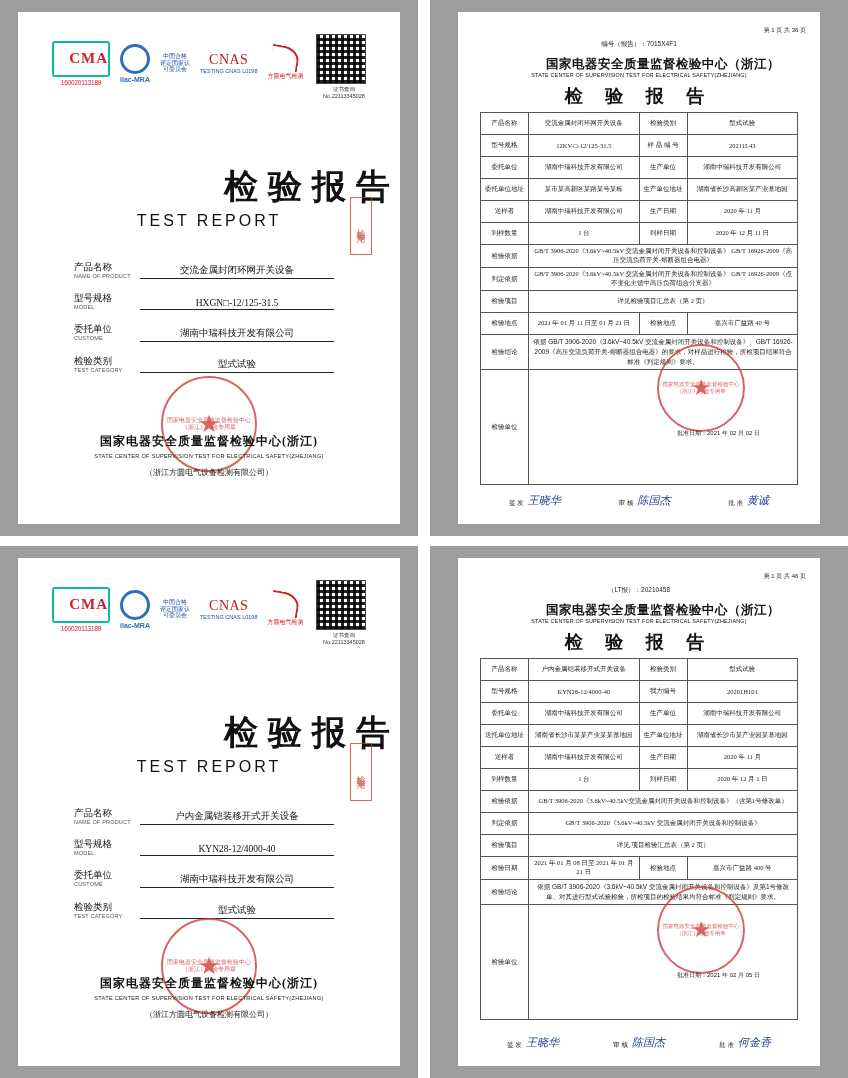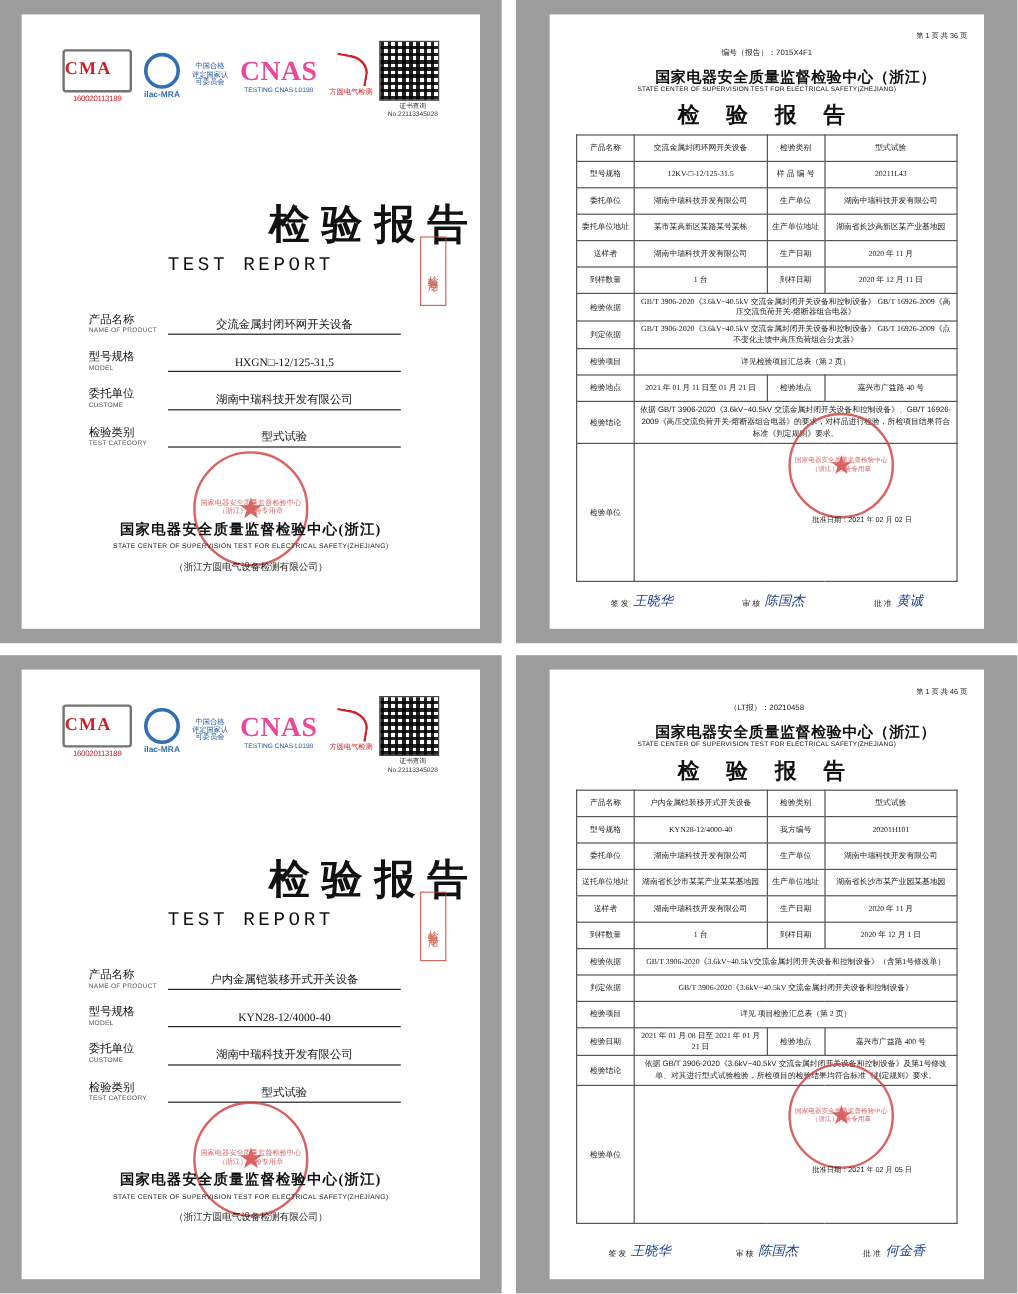--- a/index.html
+++ b/index.html
@@ -8,43 +8,43 @@
   .quad{position:absolute;background:#9d9d9d;padding:0;box-sizing:border-box;}
   .q-tl{left:0;top:0;width:418px;height:536px;}
   .q-tr{left:430px;top:0;width:418px;height:536px;}
   .q-bl{left:0;top:546px;width:418px;height:532px;}
   .q-br{left:430px;top:546px;width:418px;height:532px;}
   .page{position:absolute;background:#fff;box-sizing:border-box;}
   
   .cover{left:18px;top:12px;right:18px;bottom:12px;}
   .cover-inner{position:absolute;left:0;top:0;right:0;bottom:0;}
   .logos{position:absolute;left:34px;top:26px;width:300px;height:50px;display:flex;align-items:center;gap:10px;}
-  .cma{width:54px;height:32px;border:2px solid #737373;border-radius:3px;display:flex;align-items:center;justify-content:flex-start;}
+  .cma{width:54px;height:32px;border:2px solid #14b8a6;border-radius:3px;display:flex;align-items:center;justify-content:flex-end;}
   .cma span{color:#cf2027;font-weight:bold;font-size:15px;letter-spacing:1px;font-family:"Liberation Serif",serif;}
   .cma-wrap{display:flex;flex-direction:column;align-items:center;}
   .cma-num{color:#cf2027;font-size:6.5px;margin-top:2px;letter-spacing:-0.2px;}
   .ilac{display:flex;flex-direction:column;align-items:center;}
   .ilac-ring{width:30px;height:30px;border-radius:50%;border:3px solid #2f6fb5;box-sizing:border-box;}
   .ilac-txt{font-size:7px;color:#2f6fb5;font-weight:bold;margin-top:2px;}
   .cnas{display:flex;flex-direction:column;align-items:center;}
-  .cnas-t{font-size:23px;font-weight:bold;color:#ec4899;letter-spacing:0.5px;font-family:"Liberation Serif",serif;}
+  .cnas-t{font-size:14px;font-weight:normal;color:#b91c1c;letter-spacing:0.5px;font-family:"Liberation Serif",serif;}
   .cnas-s{font-size:5.5px;color:#1b4f9c;line-height:1.15;text-align:center;}
   .cnzh{display:flex;flex-direction:column;align-items:center;line-height:1.1;}
   .cnzh-b{font-size:6px;color:#1b4f9c;}
   .redmark{display:flex;flex-direction:column;align-items:center;color:#cf2027;}
   .swoosh{width:26px;height:22px;border:2px solid #cf2027;border-radius:0 60% 0 60%;border-left:none;border-bottom:none;transform:rotate(10deg);}
   .redmark-t{font-size:6px;margin-top:2px;white-space:nowrap;}
   .qr{position:absolute;right:28px;top:22px;width:56px;}
   .qr-box{width:48px;height:48px;border:1px solid #444;background:
      repeating-linear-gradient(0deg,#222 0 3px,#fff 3px 6px),
      repeating-linear-gradient(90deg,#222 0 3px,transparent 3px 6px);
      background-blend-mode:multiply;}
   .qr-cap{font-size:5.5px;text-align:center;margin-top:2px;color:#333;line-height:1.2;}
   .title-cn{position:absolute;left:0;right:0;top:152px;text-align:right;font-family:"Liberation Serif",serif;font-size:34px;font-weight:bold;letter-spacing:10px;color:#111;}
-  .title-en{position:absolute;left:0;right:0;top:200px;text-align:center;font-family:Liberation Mono, monospace;font-size:16px;letter-spacing:3px;color:#111;}
+  .title-en{position:absolute;left:0;right:0;top:200px;text-align:center;font-family:Liberation Sans, sans-serif;font-size:16px;letter-spacing:3px;color:#111;}
   .stamp-side{position:absolute;right:28px;top:185px;width:20px;height:56px;border:1px solid #c0392b;color:#c0392b;font-size:9px;writing-mode:vertical-rl;text-align:center;line-height:20px;letter-spacing:2px;opacity:.75;}
   .fields{position:absolute;left:56px;top:250px;width:260px;}
   .frow{display:flex;align-items:flex-end;margin-bottom:14px;}
   .flabel{width:66px;font-size:9.5px;line-height:1.15;}
   .flabel .en{font-size:5.5px;color:#555;display:block;letter-spacing:0.2px;}
   .fvalue{flex:1;border-bottom:1px solid #222;text-align:center;font-size:9.5px;padding-bottom:1px;font-family:"Liberation Serif",serif;}
   .org{position:absolute;left:0;right:0;bottom:46px;text-align:center;}
   .org-cn{font-family:"Liberation Serif",serif;font-size:12px;font-weight:bold;letter-spacing:1px;}
   .org-en{font-size:5.6px;letter-spacing:.3px;margin-top:3px;color:#222;}
   .org-sub{font-size:8px;margin-top:8px;color:#222;}

